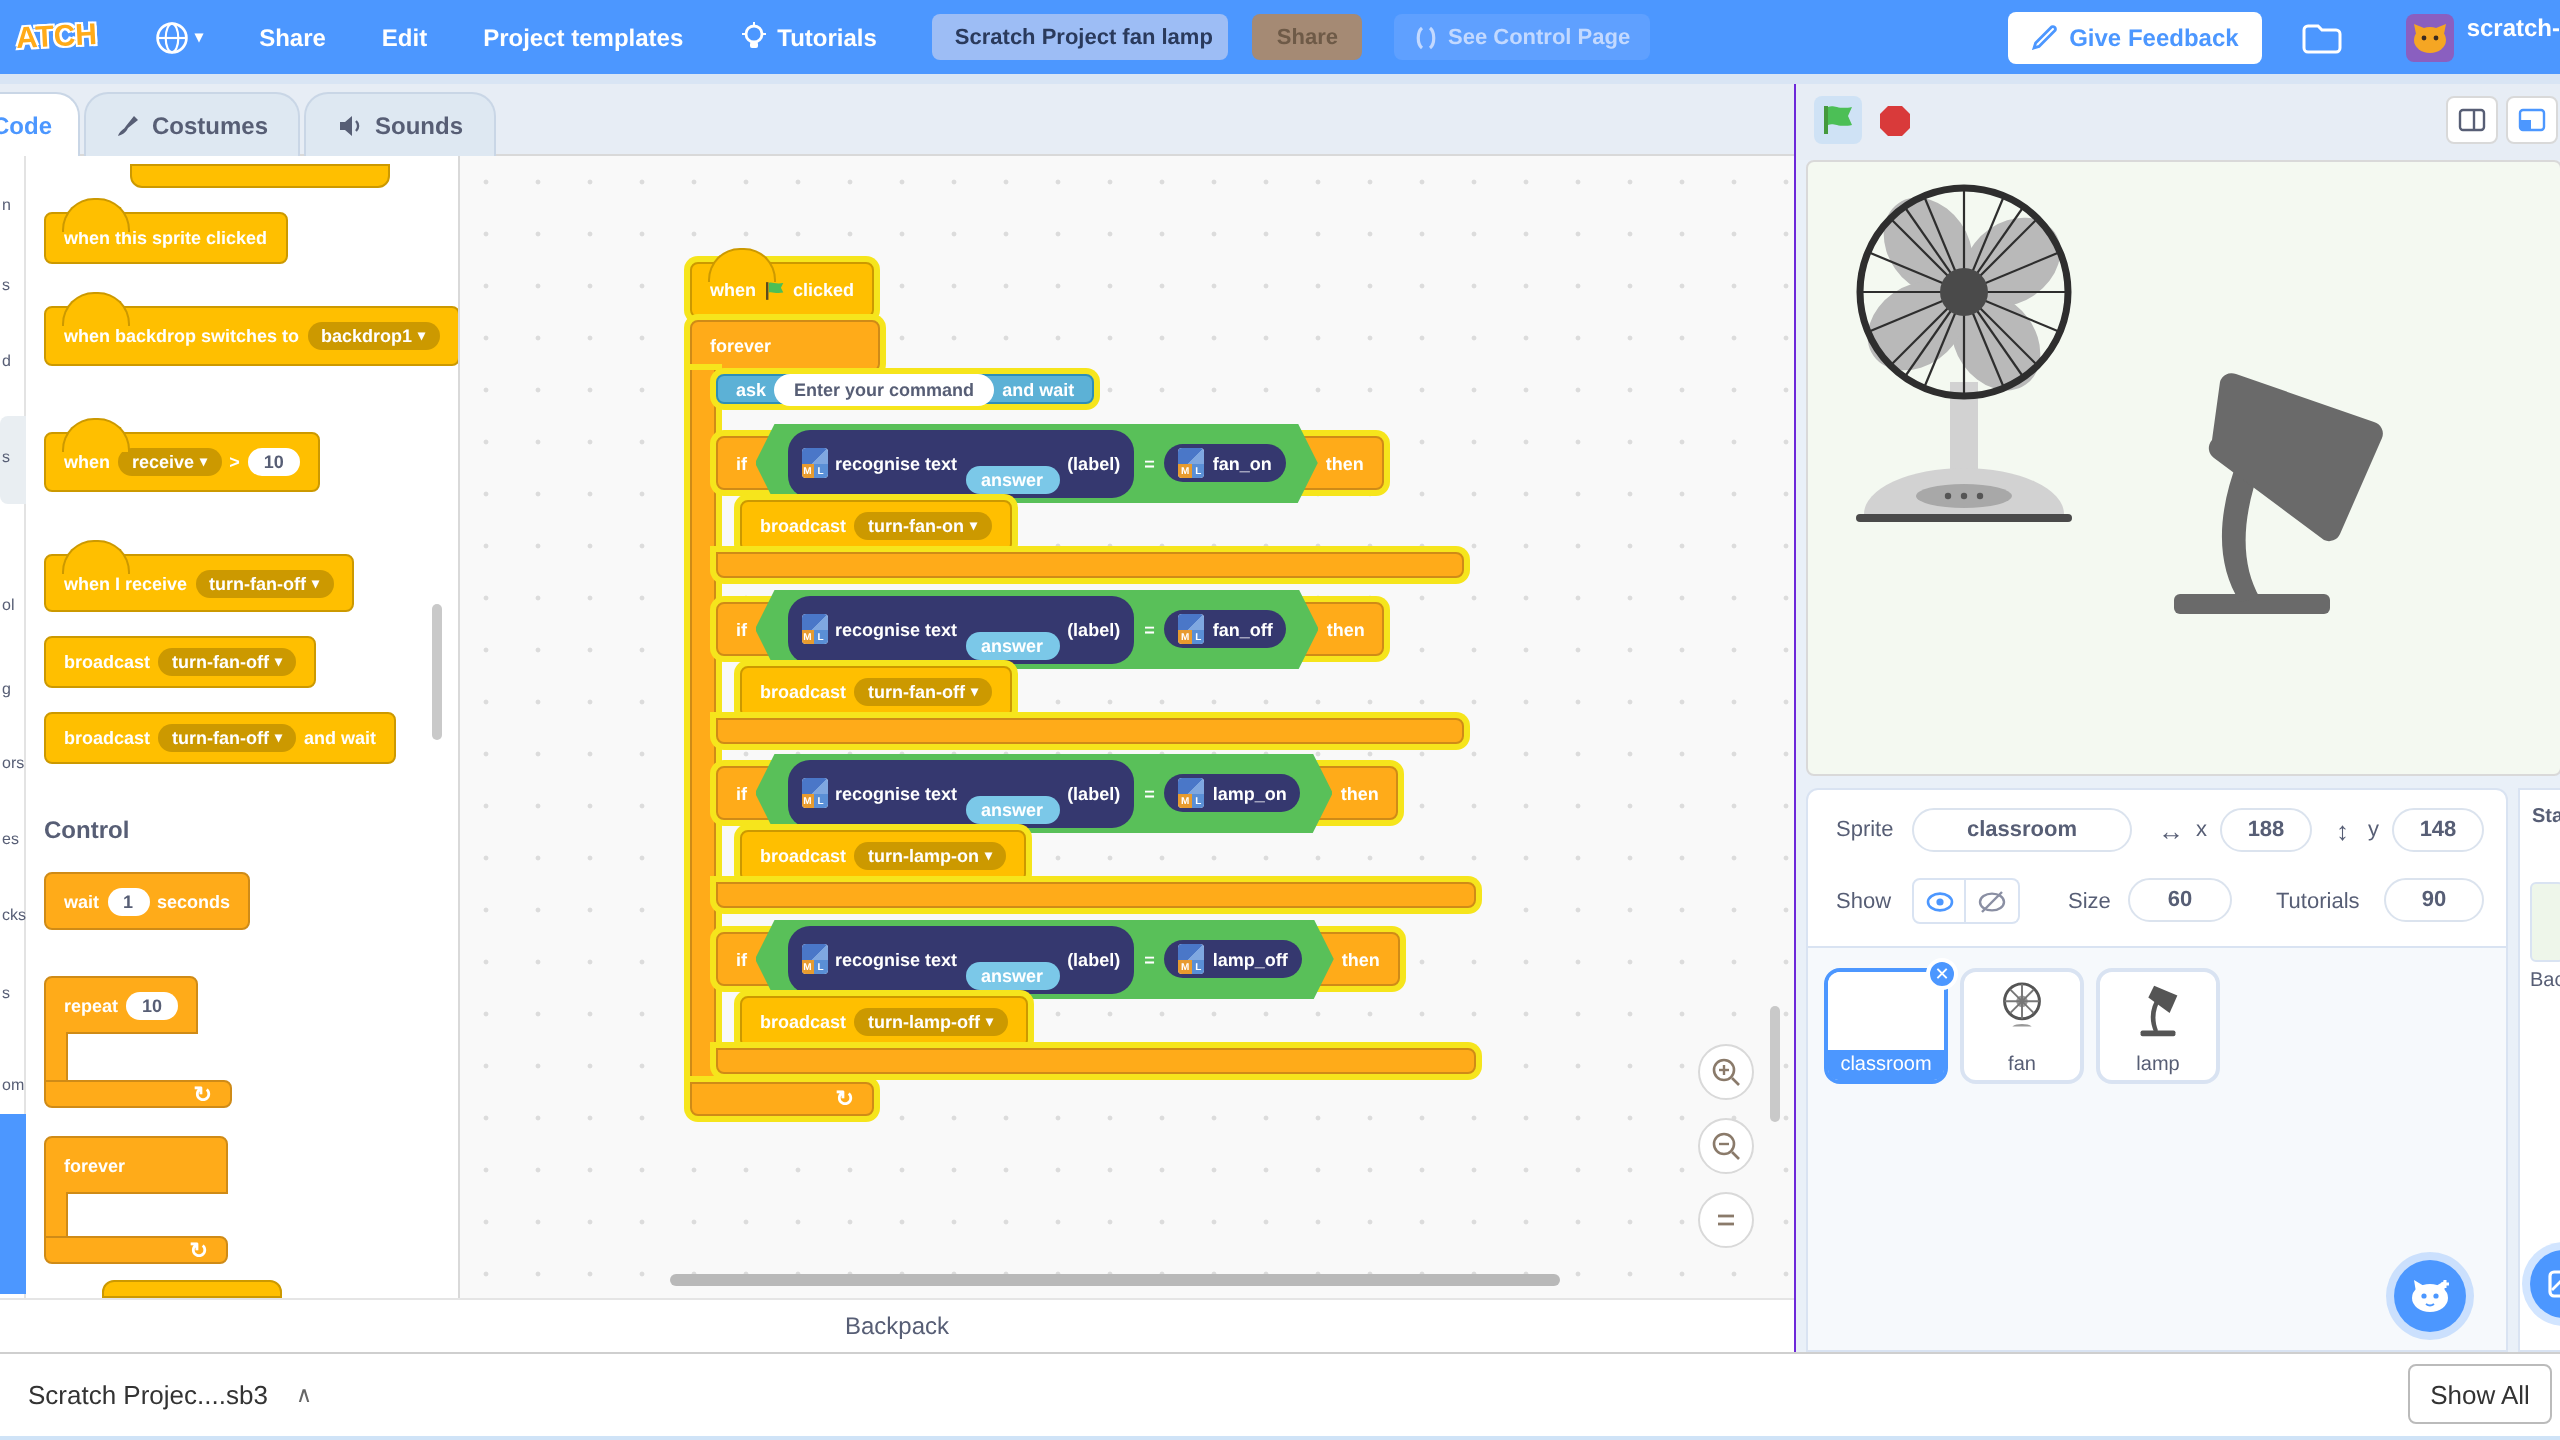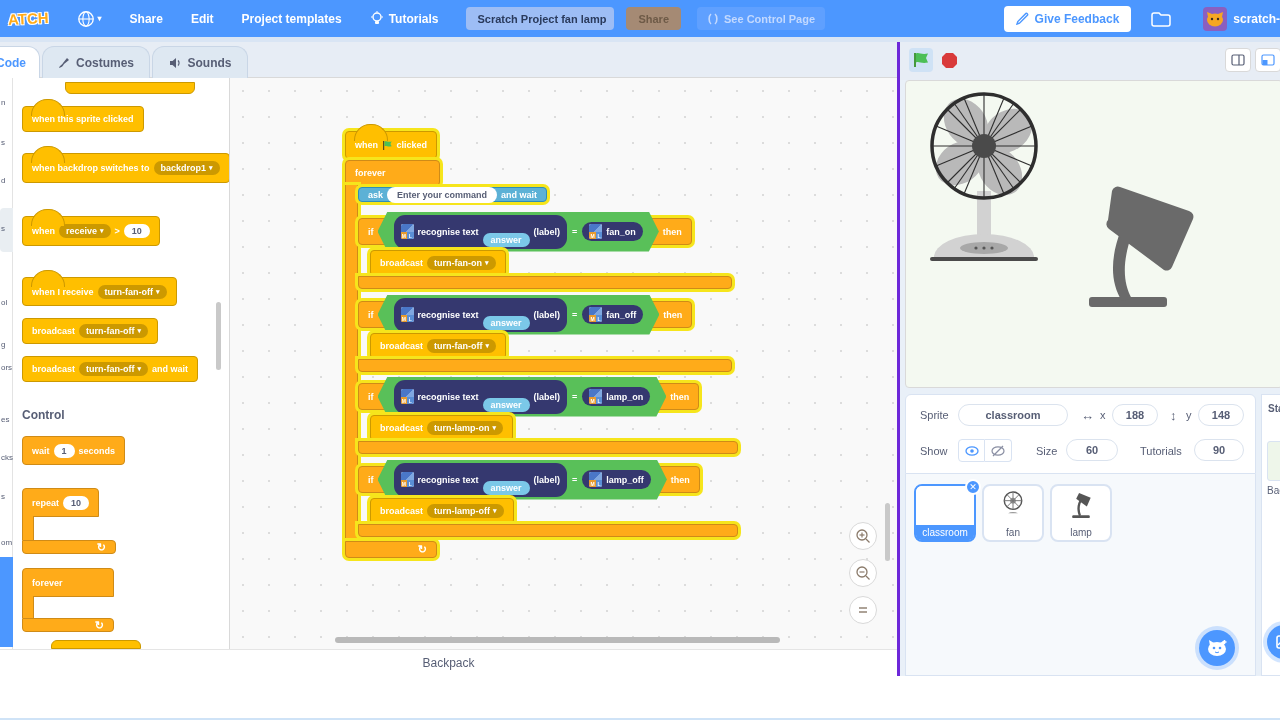--- a/index.html
+++ b/index.html
@@ -15,21 +15,21 @@
   #logo { font-size:15px; font-weight:900; color:#ffab19; margin-left:-6px; letter-spacing:0;
           text-shadow:-1px -1px 0 #fff,1px -1px 0 #fff,-1px 1px 0 #fff,1px 1px 0 #fff; transform:rotate(-3deg); }
   #project-name-input { width:148px; height:23px; border:none; border-radius:4px; background:#9dbdf5;
           color:#2a3a5c; font-weight:bold; font-size:11px; padding:0 8px; font-family:inherit; }
   #share-btn { background:#a58a74; color:#6e5a47; border-radius:4px; height:23px; padding:0 12px;
           display:flex; align-items:center; font-size:11px; margin-left:12px; }
   #see-page-btn { background:#5fa0ff; color:#c3d9ff; border-radius:4px; height:23px; padding:0 10px;
           display:flex; align-items:center; gap:5px; font-size:11px; margin-left:16px; }
   #feedback-btn { background:#fff; color:#4c97ff; border-radius:4px; height:26px; padding:0 12px;
           display:flex; align-items:center; gap:6px; font-size:12px; margin-left:auto; }
-  #account { display:flex; align-items:center; gap:6px; margin-left:18px; }
+  #account { display:flex; gap:6px; margin-left:18px; }
   #avatar { width:24px; height:24px; border-radius:4px; background:#8a5fc0; display:flex; align-items:center; justify-content:center; }
   #under-menu { left:0; top:37px; width:1280px; height:5px; background:#d9e5f4; }
 
   
   #tabbar { left:0; top:42px; width:897px; height:36px; background:#e7edf5; border-bottom:1px solid #d9d9d9; }
   .tab { position:absolute; top:4px; height:32px; border-radius:12px 12px 0 0; border:1px solid #c9d6e6; border-bottom:none;
          display:flex; align-items:center; justify-content:center; gap:6px; font-size:12px; font-weight:bold; color:#575e75;
          background:#dee8f2; }
   .tab.active { background:#fff; color:#4c97ff; }
 
@@ -80,21 +80,21 @@
   
   #backpack { left:0; top:649px; width:897px; height:27px; background:#fff; border-top:1px solid #e5e5e5;
               display:flex; align-items:center; justify-content:center; font-size:12px; color:#575e75; }
   #dlbar { left:0; top:676px; width:1280px; height:42px; background:#fff; border-top:1px solid #cfcfcf;
            display:flex; align-items:center; font-size:13px; color:#333; }
   #showall-btn { position:absolute; right:4px; top:5px; width:72px; height:30px; border:1px solid #bbb; border-radius:4px;
                  display:flex; align-items:center; justify-content:center; font-size:13px; color:#333; background:#fff; }
   #bottom-strip { left:0; top:718px; width:1280px; height:2px; background:#cfe3f7; }
 
   
-  #rightpanel { left:897px; top:42px; width:383px; height:634px; background:#e9f0f8; border-left:3px solid #6d28d9; }
+  #rightpanel { left:897px; top:42px; width:383px; height:634px; background:#e9f0f8; border-left:1px solid #6d28d9; }
   #stage-controls { position:absolute; left:0; top:0; width:383px; height:38px; background:#e7edf5; }
   .sc-btn { position:absolute; top:6px; width:24px; height:24px; border-radius:4px; display:flex; align-items:center; justify-content:center; }
   .layout-btn { position:absolute; top:6px; width:26px; height:24px; border:1px solid #d9d9d9; background:#fff; border-radius:4px;
                 display:flex; align-items:center; justify-content:center; }
   #stage { position:absolute; left:5px; top:38px; width:378px; height:308px; background:#f4f9f1; border:1px solid #d9d9d9; border-radius:4px; }
 
   #sprite-info { position:absolute; left:5px; top:352px; width:351px; height:80px; background:#fff; border:1px solid #d9e3f2; border-radius:6px 6px 0 0;
                  font-size:11px; color:#575e75; }
   .ipill { border:1px solid #dbe3ee; border-radius:14px; height:22px; display:flex; align-items:center; justify-content:center;
            background:#fff; font-weight:bold; color:#575e75; }
@@ -195,21 +195,21 @@
   </div>
 
   <div id="catstrip" class="abs">
     <div id="cat-highlight" class="abs" style="top:130px;height:44px"></div>
     <span class="cat-letter" style="top:20px">n</span>
     <span class="cat-letter" style="top:60px">s</span>
     <span class="cat-letter" style="top:98px">d</span>
     <span class="cat-letter" style="top:146px">s</span>
     <span class="cat-letter" style="top:220px">ol</span>
     <span class="cat-letter" style="top:262px">g</span>
-    <span class="cat-letter" style="top:285px">ors</span>
+    <span class="cat-letter" style="top:299px">ors</span>
     <span class="cat-letter" style="top:337px">es</span>
     <span class="cat-letter" style="top:375px">cks</span>
     <span class="cat-letter" style="top:414px">s</span>
     <span class="cat-letter" style="top:460px">om</span>
     <div id="cat-bluebox" class="abs"></div>
   </div>
 
   <div id="palette" class="abs">
     <div class="blk ev" style="left:52px;top:4px;width:130px;height:12px;border-radius:0 0 6px 6px"></div>
     <div class="blk ev hat-ev" style="left:9px;top:28px">
@@ -638,15 +638,23 @@
       <div style="position:absolute;left:5px;top:90px">Back</div>
       <div class="add-circle" style="left:5px;top:230px;width:34px;height:34px">
         <svg width="16" height="14" viewBox="0 0 16 14">
             <rect x="1" y="1" width="14" height="12" rx="2" fill="none" stroke="#fff" stroke-width="1.6"></rect>
             <path d="M2 10 L6 6 L9 9 L12 6 L14 8" fill="none" stroke="#fff" stroke-width="1.4"></path>
           </svg>
       </div>
     </div>
   </div>
 
+  <div id="dlbar" class="abs">
+    <span style="margin-left:14px">Scratch Projec....sb3</span>
+    <span style="margin-left:14px;color:#666;font-size:11px">∧</span>
+
+    <div id="showall-btn">
+        <span>Show All</span>
+      </div>
+  </div>
   <div id="bottom-strip" class="abs"></div>
 
 </div>
 
 </body></html>

